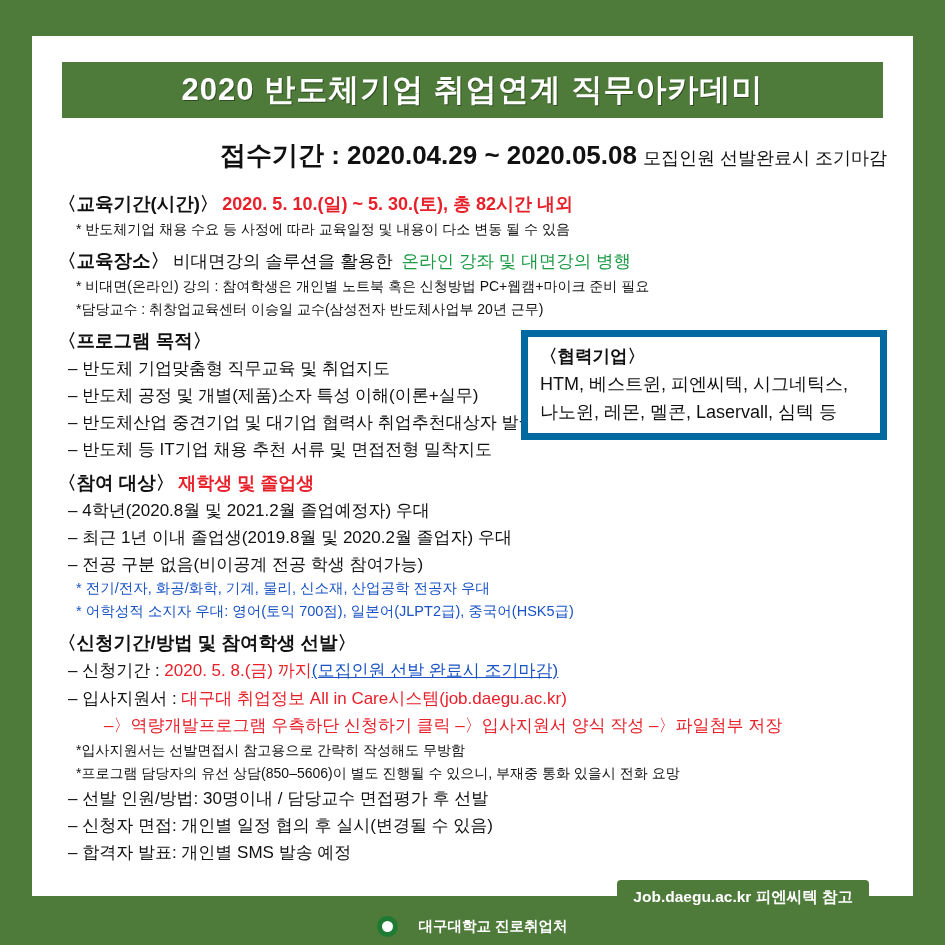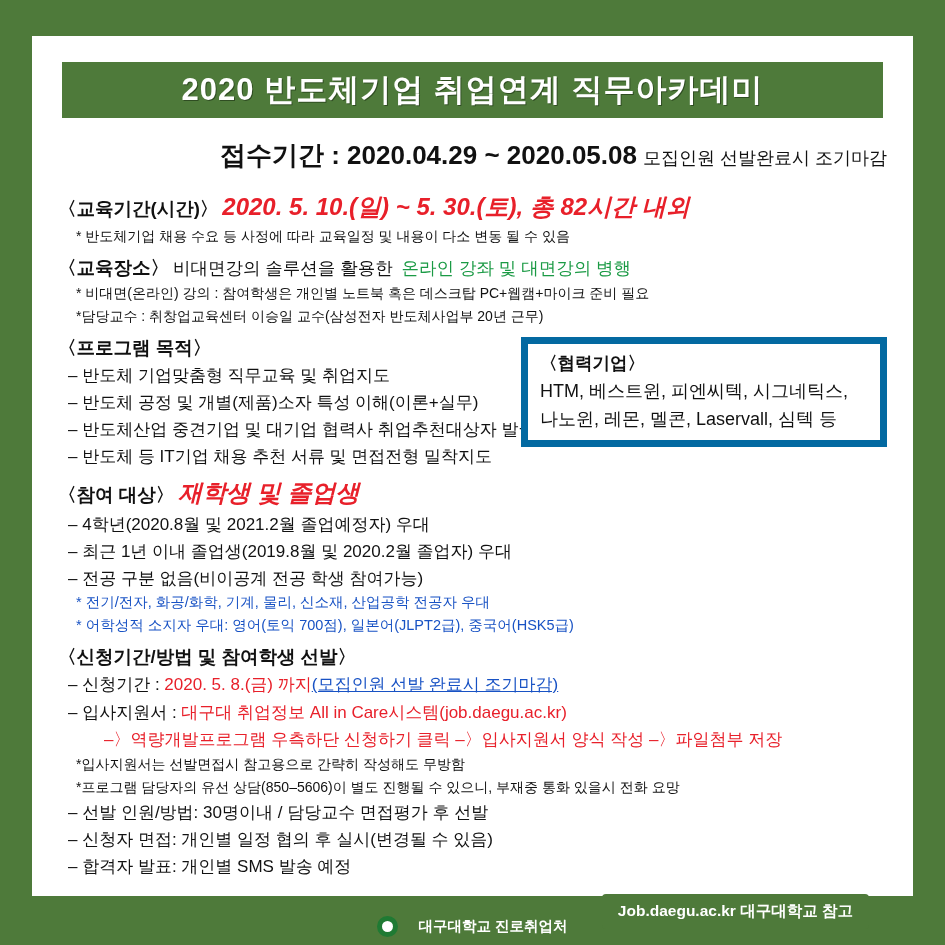--- a/index.html
+++ b/index.html
@@ -69,26 +69,25 @@
   .block {
     margin-bottom: 9px;
   }
   .hd {
     font-size: 18.5px;
     font-weight: bold;
     color: #111111;
     display: inline;
   }
   .hd-red {
-    font-size: 24px;
+    font-size: 18px;
     color: #e8202a;
     font-weight: bold;
     display: inline;
     margin-left: 4px;
-    font-style: italic;
   }
   .hd-inline {
     font-size: 17.5px;
     color: #111111;
     display: inline;
     margin-left: 4px;
   }
   .note {
     font-size: 14px;
     color: #111111;
@@ -217,21 +216,21 @@
 
     <div class="content">
 
       <div class="block">
         <span class="hd">〈교육기간(시간)〉</span><span class="hd-red">2020. 5. 10.(일) ~ 5. 30.(토), 총 82시간 내외</span>
         <div class="note">* 반도체기업 채용 수요 등 사정에 따라 교육일정 및 내용이 다소 변동 될 수 있음</div>
       </div>
 
       <div class="block">
         <span class="hd">〈교육장소〉</span><span class="hd-inline">비대면강의 솔루션을 활용한 </span><span class="hd-inline green">온라인 강좌 및 대면강의 병행</span>
-        <div class="note">* 비대면(온라인) 강의 : 참여학생은 개인별 노트북 혹은 데스크탑 PC+웹캠+마이크 준비 필요</div>
+        <div class="note">* 비대면(온라인) 강의 : 참여학생은 개인별 노트북 혹은 신청방법 PC+웹캠+마이크 준비 필요</div>
         <div class="note">*담당교수 : 취창업교육센터 이승일 교수(삼성전자 반도체사업부 20년 근무)</div>
       </div>
 
       <div class="block prog-wrap">
         <div class="prog-left">
           <div><span class="hd">〈프로그램 목적〉</span></div>
           <div class="dash">– 반도체 기업맞춤형 직무교육 및 취업지도</div>
           <div class="dash">– 반도체 공정 및 개별(제품)소자 특성 이해(이론+실무)</div>
           <div class="dash">– 반도체산업 중견기업 및 대기업 협력사 취업추천대상자 발굴</div>
           <div class="dash">– 반도체 등 IT기업 채용 추천 서류 및 면접전형 밀착지도</div>
@@ -262,21 +261,21 @@
         </div>
         <div class="dash indent1 red">–〉역량개발프로그램 우측하단 신청하기 클릭 –〉입사지원서 양식 작성 –〉파일첨부 저장</div>
         <div class="note">*입사지원서는 선발면접시 참고용으로 간략히 작성해도 무방함</div>
         <div class="note">*프로그램 담당자의 유선 상담(850–5606)이 별도 진행될 수 있으니, 부재중 통화 있을시 전화 요망</div>
         <div class="dash">– 선발 인원/방법: 30명이내 / 담당교수 면접평가 후 선발</div>
         <div class="dash">– 신청자 면접: 개인별 일정 협의 후 실시(변경될 수 있음)</div>
         <div class="dash">– 합격자 발표: 개인별 SMS 발송 예정</div>
       </div>
 
       <div class="badge-row">
-        <span class="badge">Job.daegu.ac.kr 대구대학교 참고</span>
+        <span class="badge">Job.daegu.ac.kr 피엔씨텍 참고</span>
       </div>
 
     </div>
   </div>
 
   <div class="footer">
     <span class="logo"></span>
     <span class="ftext">대구대학교 진로취업처</span>
   </div>
 </div>

